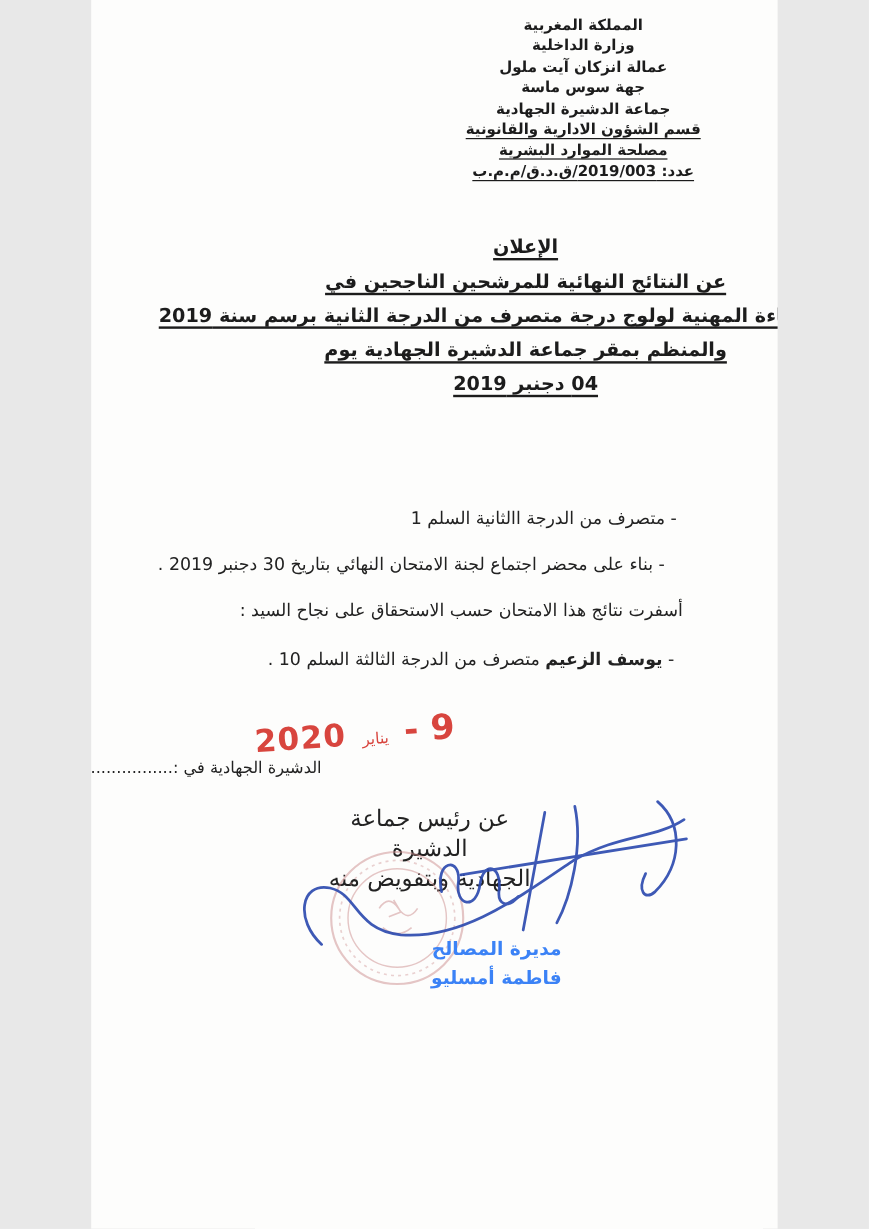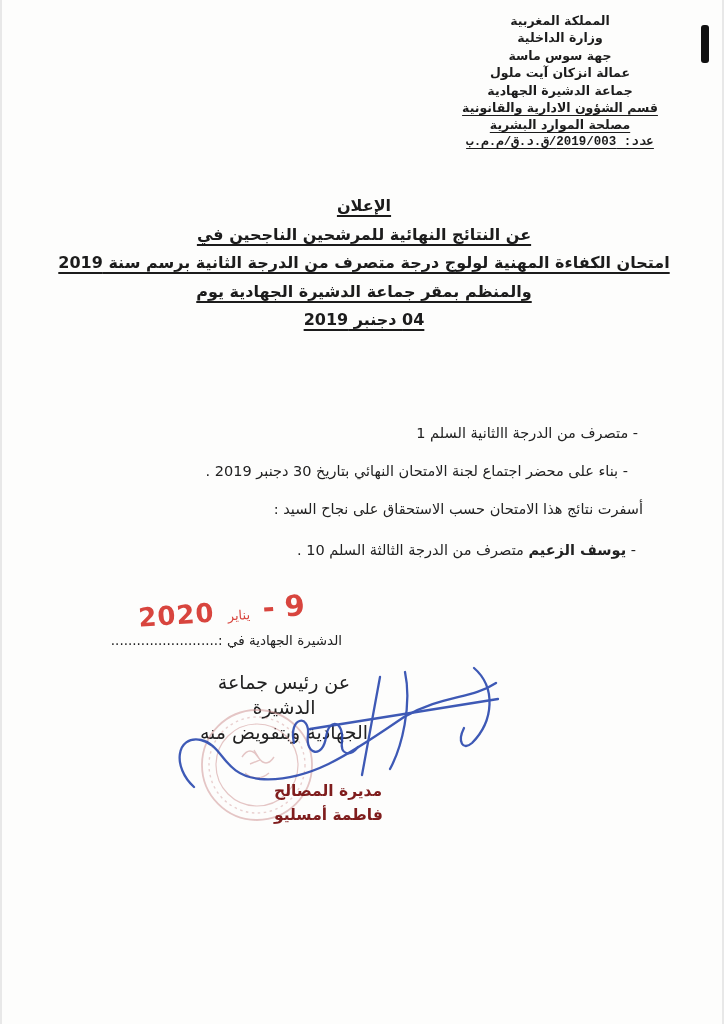--- a/index.html
+++ b/index.html
@@ -1,25 +1,25 @@
 <!DOCTYPE html>
 <html lang="ar"><head>
 <meta charset="utf-8">
 <style>
   html,body{margin:0;padding:0;background:#e8e8e8;}
   .page{
-    position:relative; width:720px; height:1024px; margin:0 auto;
+    position:relative; width:572px; height:1024px; margin:0 auto;
     background:#fdfdfc; overflow:hidden;
     font-family:"DejaVu Sans","Liberation Sans",sans-serif;
     color:#1c1c1c;
   }
   
   .letterhead{position:absolute; top:12px; right:56px; width:212px; text-align:center;}
   .lh-line{font-weight:bold; font-size:12.5px; line-height:17.4px; direction:rtl; white-space:nowrap;}
-  .lh-line.ltr{direction:ltr;font-family:Liberation Mono, monospace;}
+  .lh-line.ltr{direction:ltr;}
   .u{text-decoration:underline; text-underline-offset:3px; text-decoration-thickness:1.3px;}
   
   .scan-mark{position:absolute; left:699px; top:25px; width:8px; height:38px; background:#111; border-radius:3px;}
   
   .title-block{position:absolute; top:192px; left:0; width:724px; text-align:center;}
   .title-line{font-weight:bold; font-size:16px; line-height:28.6px; direction:rtl;
               text-decoration:underline; text-underline-offset:4px; text-decoration-thickness:1.6px;}
   
   .bline{position:absolute; white-space:nowrap; font-size:14.5px; direction:rtl; color:#222;}
   .b-intro{top:376px; right:72px;}
@@ -36,36 +36,36 @@
               color:#d8453e; transform:rotate(-4deg); font-weight:bold;}
   .date-stamp .year{font-size:26px; letter-spacing:1px;}
   .date-stamp .month{font-size:13px; font-weight:normal;}
   .date-stamp .day{font-size:29px;}
   
   .sig-caption{position:absolute; top:670px; left:182px; width:200px; text-align:center;
                font-size:19px; line-height:25px; direction:rtl; color:#222;}
   
   .sig-art{position:absolute; left:140px; top:655px;}
   
-  .blue-stamp{position:absolute; left:272px; top:779px; width:120px; text-align:left;
-              color:#7f1d1d; font-weight:bold; font-size:15.5px; line-height:24px;
+  .blue-stamp{position:absolute; left:272px; top:779px; width:120px; text-align:right;
+              color:#3b82f6; font-weight:bold; font-size:15.5px; line-height:24px;
               direction:rtl; white-space:nowrap;}
 </style>
 </head>
 <body>
 
 <div class="page">
 
   <div class="scan-mark"></div>
 
   <div class="letterhead">
     <div class="lh-line">المملكة المغربية</div>
     <div class="lh-line">وزارة الداخلية</div>
+    <div class="lh-line">عمالة انزكان آيت ملول</div>
     <div class="lh-line">جهة سوس ماسة</div>
-    <div class="lh-line">عمالة انزكان آيت ملول</div>
     <div class="lh-line">جماعة الدشيرة الجهادية</div>
     <div class="lh-line u">قسم الشؤون الادارية والقانونية</div>
     <div class="lh-line u">مصلحة الموارد البشرية</div>
     <div class="lh-line u ltr">عدد: 2019/003/ق.د.ق/م.م.ب</div>
   </div>
 
   <div class="title-block">
     <div class="title-line">الإعلان</div>
     <div class="title-line">عن النتائج النهائية للمرشحين الناجحين في</div>
     <div class="title-line">امتحان الكفاءة المهنية لولوج درجة متصرف من الدرجة الثانية برسم سنة 2019</div>

